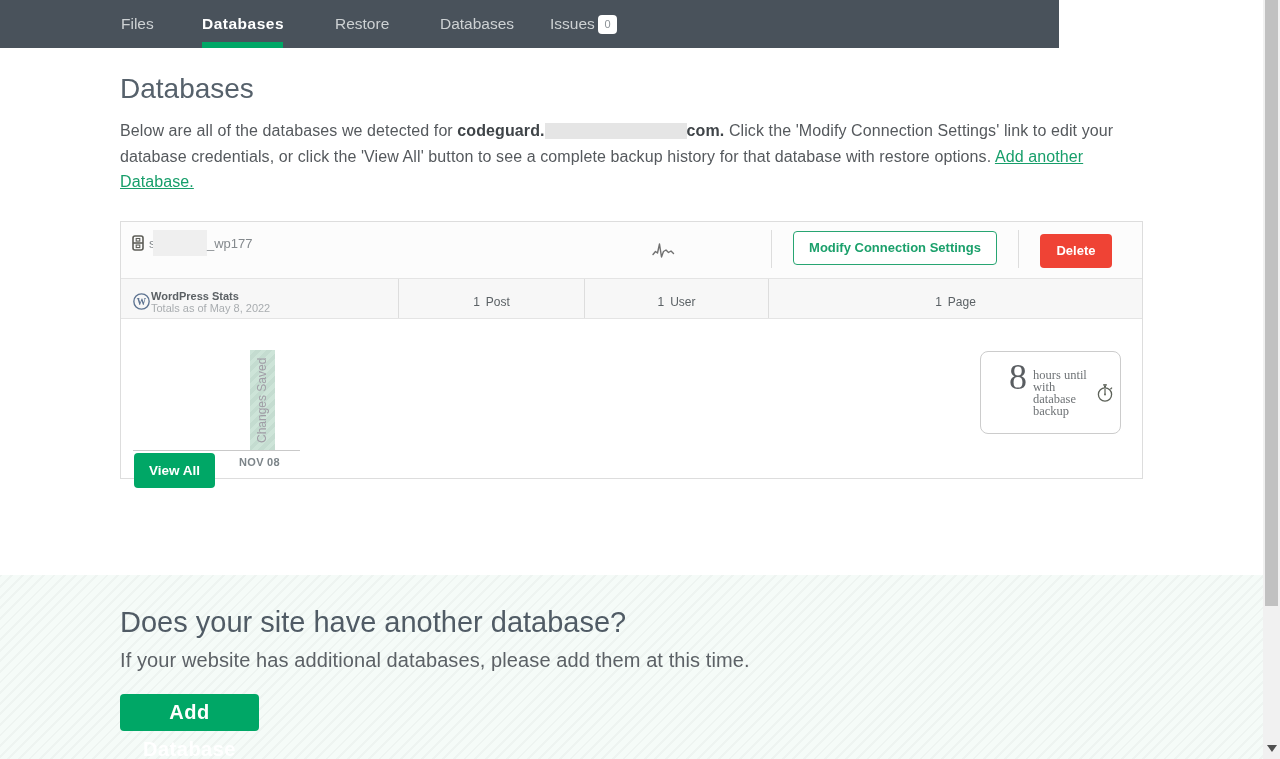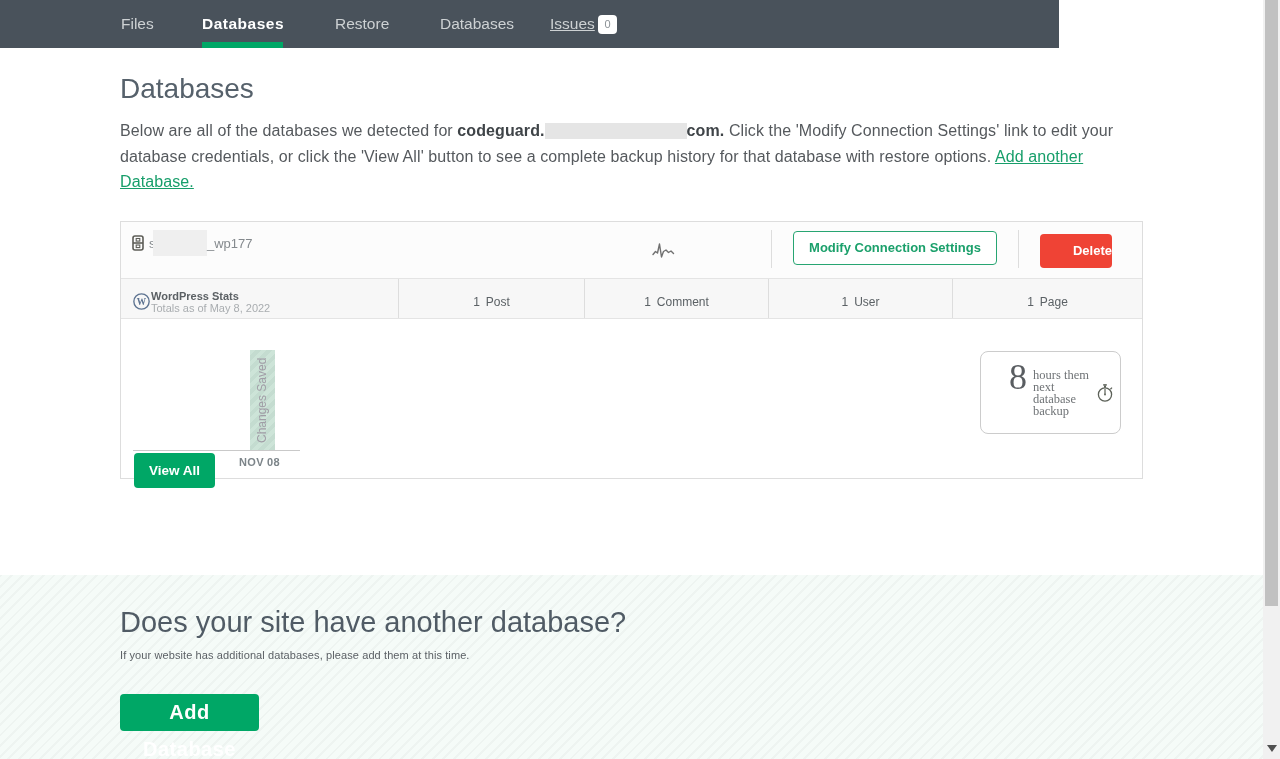--- a/index.html
+++ b/index.html
@@ -26,21 +26,21 @@
 .cardhead { position:absolute; left:0; top:0; width:1021px; height:56px; background:#fcfcfc; }
 .dbicon { position:absolute; left:11px; top:13px; }
 .dbname { position:absolute; left:28px; top:8px; height:26px; font-size:13px; color:#84898d; display:flex; align-items:center; }
 .redact2 { display:inline-block; width:54px; height:26px; background:#efefef; }
 .pulse { position:absolute; left:531px; top:19px; }
 .status { position:absolute; left:557px; top:0; height:56px; line-height:56px; font-size:11.5px; color:#85898d; }
 .status b { color:#4e5357; }
 .vdiv { position:absolute; top:8px; height:38px; width:1px; background:#ddd; }
 .btn-modify { position:absolute; left:672px; top:9px; width:204px; height:34px; border:1px solid #27a572; border-radius:4px; background:#fff; }
 .btn-modify span { display:block; text-align:center; line-height:32px; font-size:13px; font-weight:bold; color:#1ba06b; }
-.btn-del { position:absolute; left:919px; top:12px; width:72px; height:34px; background:#ef4335; border-radius:4px; color:#fff; font-size:13px; font-weight:bold; text-align:right; line-height:34px; }
+.btn-del { position:absolute; left:919px; top:12px; width:72px; height:34px; background:#ef4335; border-radius:4px; color:#fff; font-size:13px; font-weight:bold; text-align:center; line-height:34px; }
 
 
 .stats { position:absolute; left:0; top:56px; width:1021px; height:41px; background:#f7f7f7; border-top:1px solid #e4e4e4; border-bottom:1px solid #e4e4e4; display:flex; }
 .cell { height:100%; border-left:1px solid #ddd; display:flex; align-items:center; justify-content:center; font-size:12px; color:#5b6165; }
 .cell.first { border-left:none; width:277px; justify-content:flex-start; padding-left:12px; }
 .c2 { width:186px; } .c3 { width:184px; } .c4 { width:184px; } .c5 { flex:1; }
 .wptxt { margin-left:1px; position:relative; top:3px; }
 .cv { position:relative; top:3px; }
 .wptxt .l1 { font-size:11px; font-weight:bold; color:#5b6064; line-height:12px; }
 .wptxt .l2 { font-size:11px; color:#a9adb0; line-height:12px; }
@@ -53,37 +53,37 @@
 .btn-viewall { position:absolute; left:13px; top:231px; width:81px; height:35px; background:#00a766; border-radius:4px; color:#fff; font-size:13.5px; font-weight:bold; text-align:center; line-height:35px; }
 .hoursbox { position:absolute; left:859px; top:129px; width:141px; height:83px; border:1px solid #ccc; border-radius:8px; font-family:"Liberation Serif", serif; }
 .hb8 { position:absolute; left:28px; top:7px; font-size:36px; color:#595d61; line-height:36px; }
 .hbtxt { position:absolute; left:52px; top:17px; width:58px; font-size:12.5px; line-height:12px; color:#6f7376; }
 .hbicon { position:absolute; left:115px; top:30px; width:18px; height:21px; }
 
 
 .cta { position:absolute; left:0; top:575px; width:1263px; height:184px;
   background:repeating-linear-gradient(135deg,#eef4f1 0 2px,#f5fbf8 2px 7.5px); }
 h2 { position:absolute; left:120px; top:608px; font-size:29px; line-height:29px; font-weight:400; color:#505b65; }
-.ctap { position:absolute; left:120px; top:649px; font-size:11px; letter-spacing:0.1px; color:#5c6166; }
+.ctap { position:absolute; left:120px; top:649px; font-size:20px; letter-spacing:0.1px; color:#5c6166; }
 .btn-add { position:absolute; left:120px; top:694px; width:139px; height:37px; background:#00a766; border-radius:4px; color:#fff; font-size:20px; letter-spacing:0.5px; font-weight:bold; text-align:center; line-height:37px; }
 
 
 .sbtrack { position:absolute; left:1263px; top:0; width:17px; height:759px; background:#f1f1f1; }
 .sbthumb { position:absolute; left:2px; top:0; width:13px; height:606px; background:#c1c1c1; }
 .sbarrow { position:absolute; left:4px; top:745px; width:0; height:0; border-left:5px solid transparent; border-right:5px solid transparent; border-top:7px solid #505050; }
 </style>
 </head>
 <body>
 <div class="page">
   <div class="nav">
     <div class="tab" style="left:121px;">Files</div>
     <div class="tab active" style="left:202px;">Databases</div>
     <div class="tab" style="left:335px;">Restore</div>
     <div class="tab" style="left:440px;">Databases</div>
-    <div class="tab" style="left:550px;text-decoration:underline;">Issues</div>
+    <div class="tab" style="left:550px;">Issues</div>
     <div class="badge">0</div>
     <div class="underline"></div>
   </div>
 
   <h1>Databases</h1>
   <div class="intro">Below are all of the databases we detected for <b>codeguard.</b><span class="redact"></span><b>com.</b> Click the 'Modify Connection Settings' link to edit your<br>database credentials, or click the 'View All' button to see a complete backup history for that database with restore options. <span class="glink">Add another</span><br><span class="glink">Database.</span></div>
 
   <div class="card">
     <div class="cardhead">
       <svg class="dbicon" width="12" height="16" viewBox="0 0 12 16">
@@ -110,38 +110,35 @@
           <text x="10" y="14" font-size="11" font-weight="bold" fill="#5d7391" text-anchor="middle" font-family="Liberation Serif">W</text>
         </svg>
         <div class="wptxt">
           <div class="l1">WordPress Stats</div>
           <div class="l2">Totals as of May 8, 2022</div>
         </div>
       </div>
       <div class="cell c2">
           <span class="cv">1 Post</span>
         </div>
-      <div class="cell c3">
-          <span class="cv">1 Comment</span>
-        </div>
       <div class="cell c4">
           <span class="cv">1 User</span>
         </div>
       <div class="cell c5">
           <span class="cv">1 Page</span>
         </div>
     </div>
     <div class="axis"></div>
     <div class="bar"></div>
     <div class="bartext">Changes Saved</div>
     <div class="nov">NOV 08</div>
     <div class="btn-viewall">View All</div>
     <div class="hoursbox">
       <div class="hb8">8</div>
-      <div class="hbtxt">hours them next database backup</div>
+      <div class="hbtxt">hours until with database backup</div>
       <svg class="hbicon" width="18" height="21" viewBox="0 0 18 21">
         <circle cx="9" cy="12.5" r="6.6" fill="none" stroke="#5c6158" stroke-width="1.3"></circle>
         <line x1="9" y1="12.5" x2="9" y2="7" stroke="#5c6158" stroke-width="1.2"></line>
         <circle cx="9" cy="12.5" r="0.9" fill="#5c6158"></circle>
         <line x1="9" y1="5.8" x2="9" y2="3.6" stroke="#5c6158" stroke-width="2"></line>
         <line x1="7.2" y1="2.9" x2="10.8" y2="2.9" stroke="#5c6158" stroke-width="1.5"></line>
         <line x1="14.4" y1="7.2" x2="16" y2="5.6" stroke="#5c6158" stroke-width="1.3"></line>
       </svg>
     </div>
   </div>

